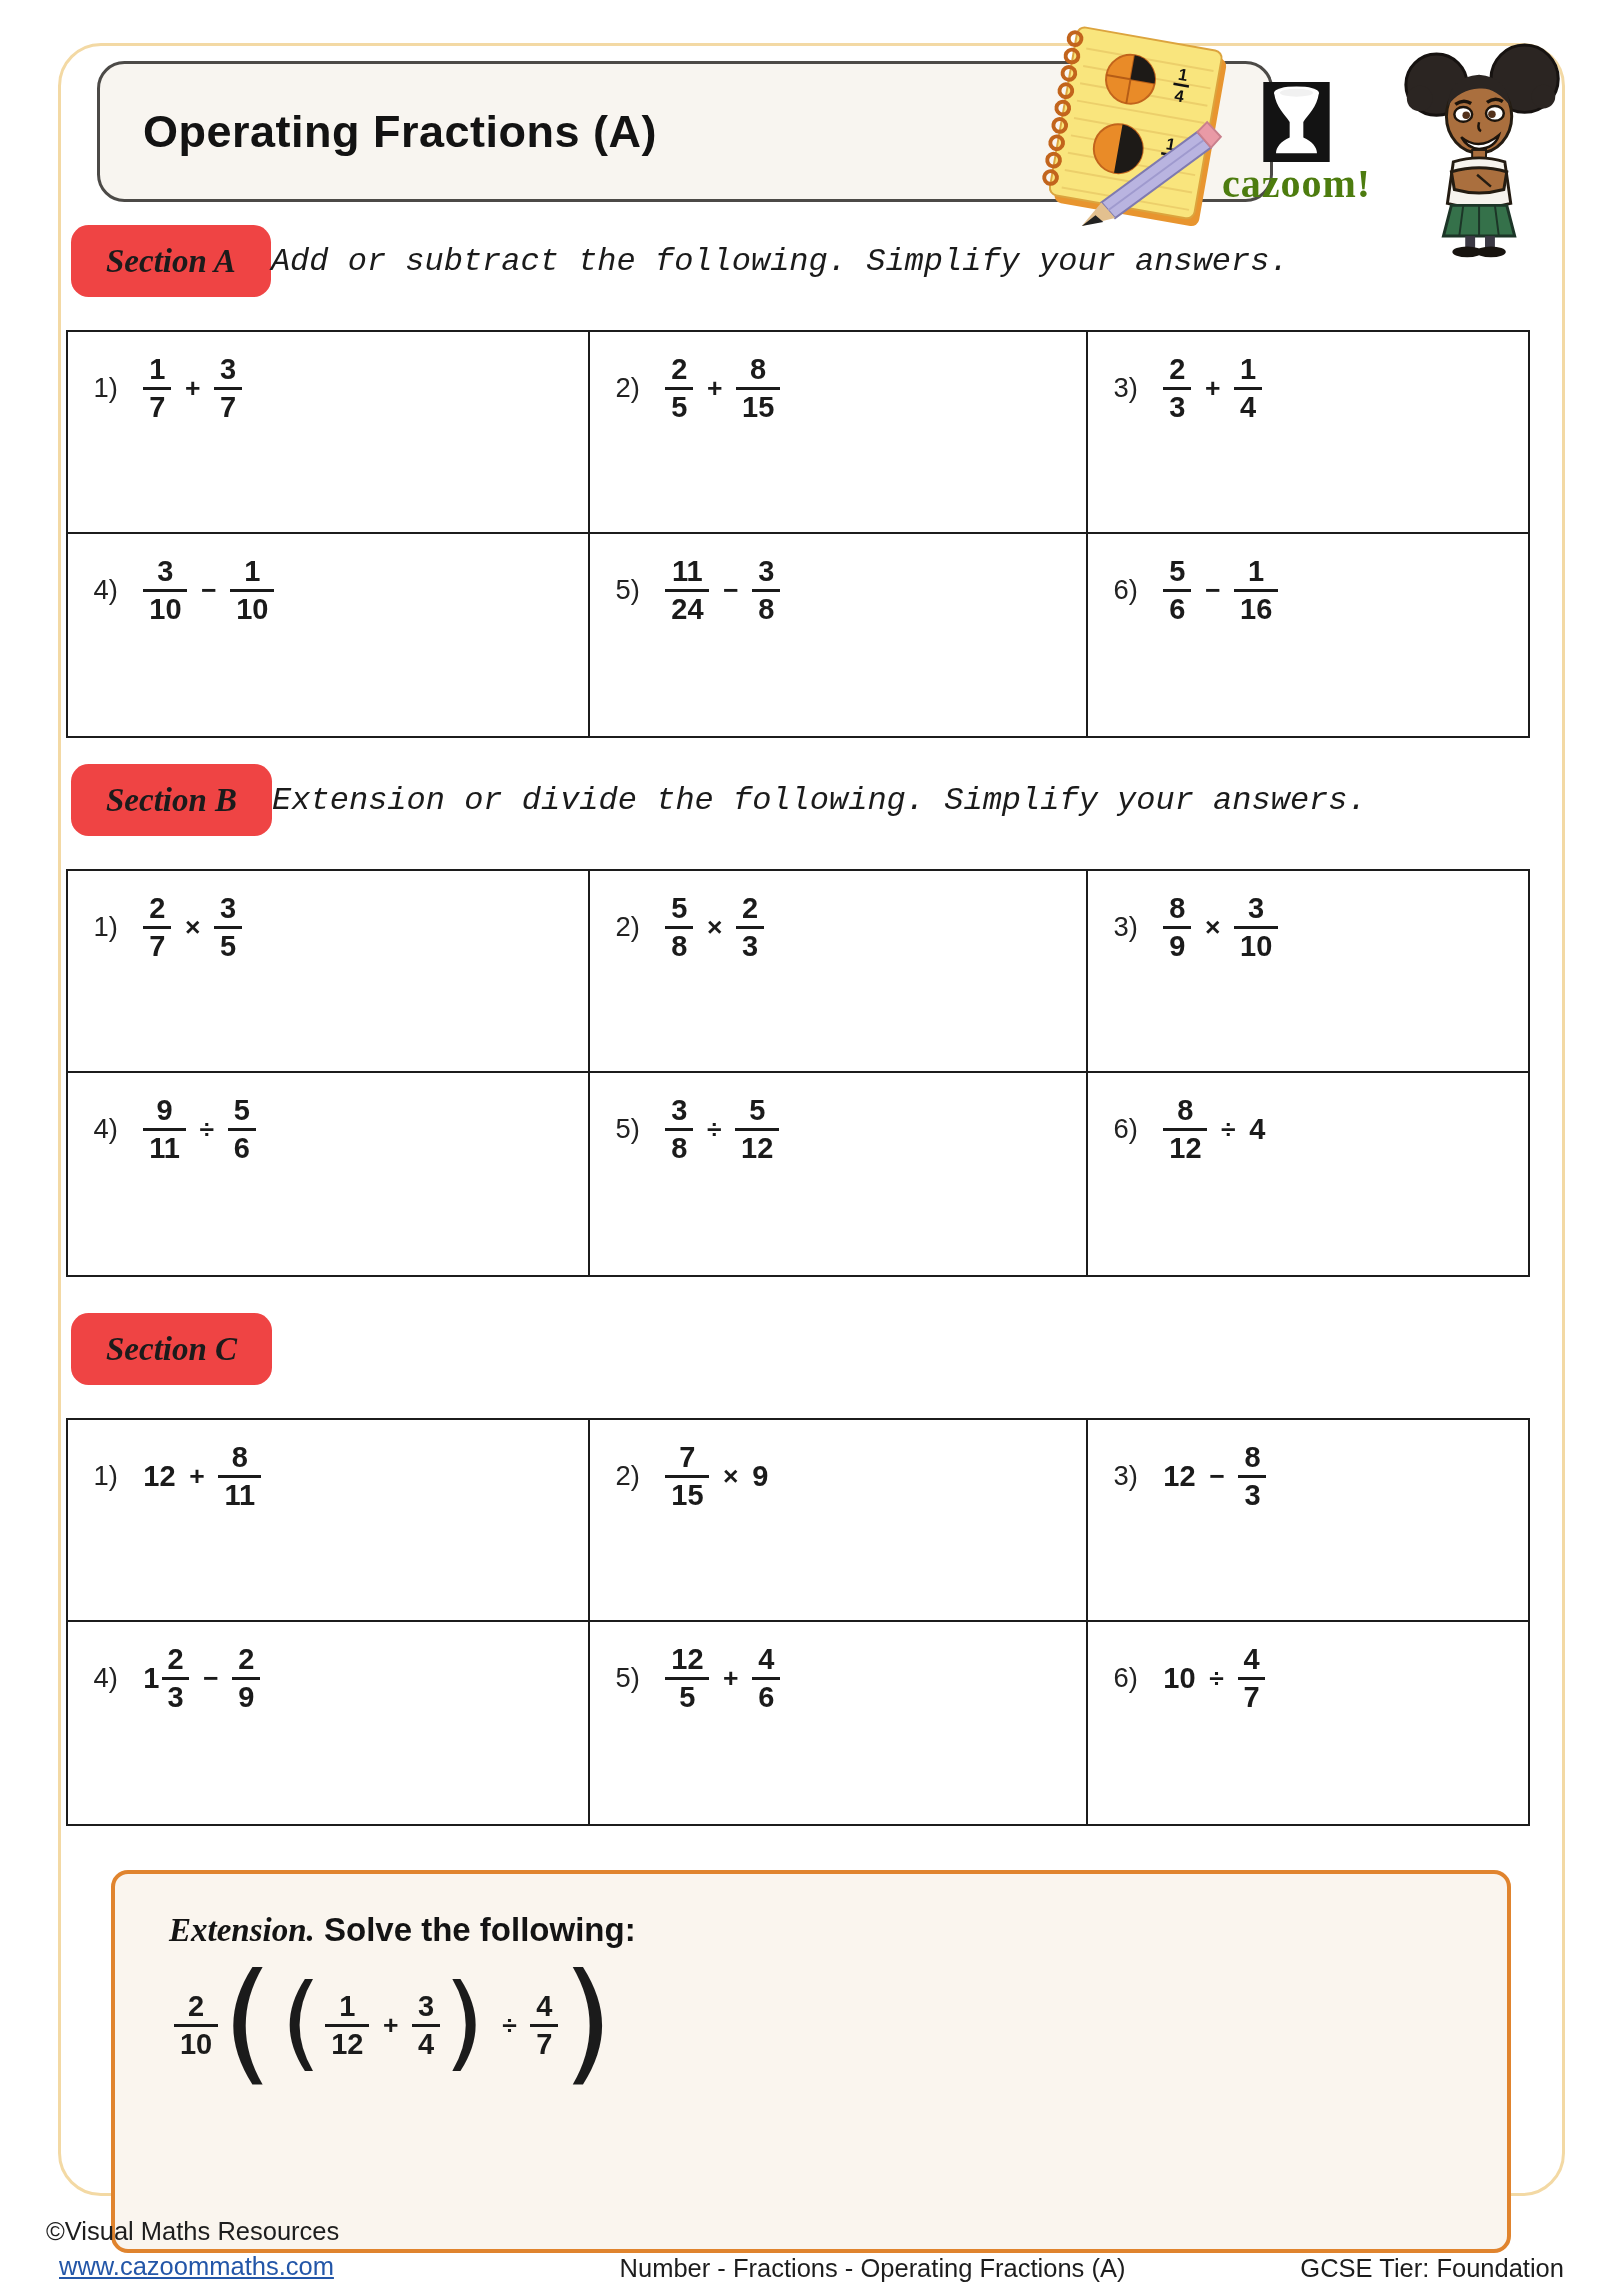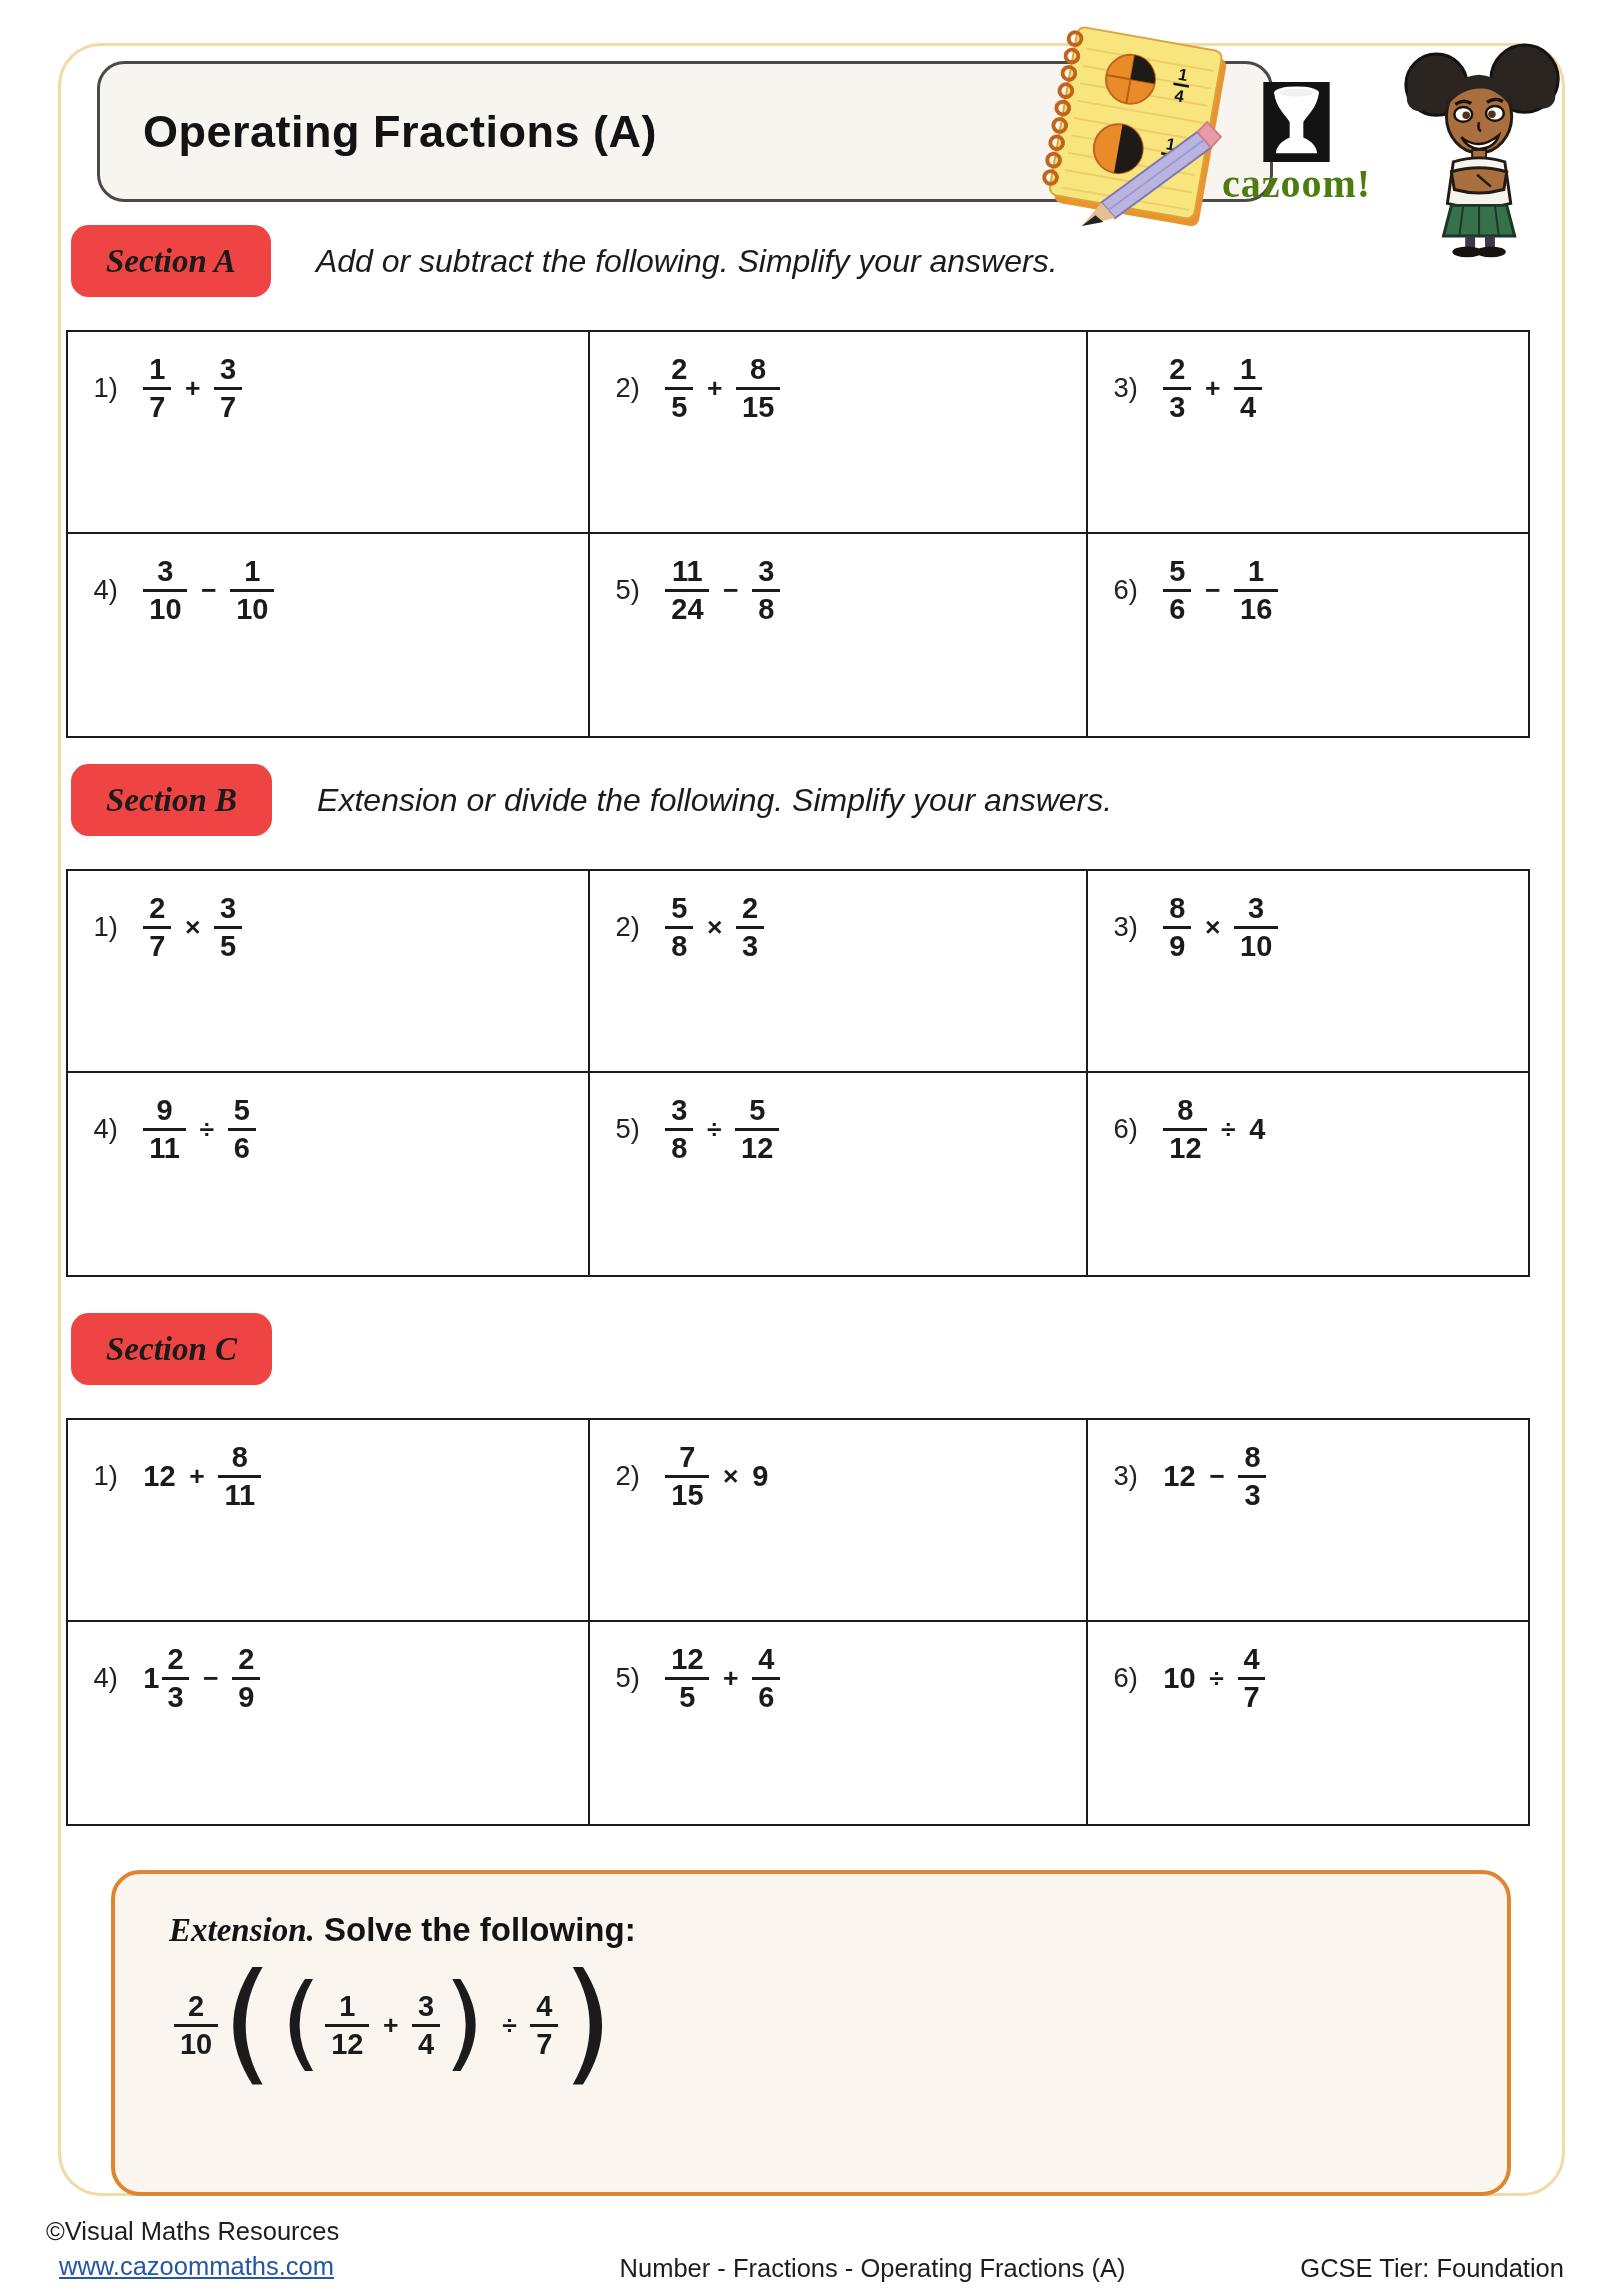--- a/index.html
+++ b/index.html
@@ -16,21 +16,21 @@
   .logo{position:absolute;left:1218px;top:82px;width:157px;height:118px;text-align:center;}
   .logo .drumbox{display:block;margin:0 auto;}
   .brand{display:block;margin-top:-2px;font-family:"Liberation Serif",serif;font-weight:bold;
          font-size:40px;color:#4d7c0f;letter-spacing:1px;}
   .mascot{position:absolute;left:1392px;top:35px;width:188px;height:223px;}
   
   .sec-head{position:absolute;left:71px;display:flex;align-items:center;}
   .sec-label{background:#ef4444;border-radius:17.6px;padding:17.6px 35px;
              font-family:"Liberation Serif",serif;font-weight:bold;font-style:italic;
              font-size:33px;color:#1b1b1b;}
-  .sec-instr{margin-left:45px;font-family:Liberation Sans, sans-serif;font-style:italic;
+  .sec-instr{font-family:Liberation Mono, monospace;font-style:italic;
              font-size:32px;color:#1b1b1b;}
   
   .ptable{position:absolute;left:66px;width:1464px;box-sizing:border-box;
           border:2.9px solid #1c1c1c;display:grid;grid-template-columns:522px 498px 1fr;background:#fff;}
   .cell{box-sizing:border-box;height:202px;border-right:2.9px solid #1c1c1c;border-bottom:2.9px solid #1c1c1c;
         padding:21.6px 0 0 25.5px;display:flex;align-items:flex-start;}
   .cell:nth-child(3n){border-right:none;}
   .cell:nth-child(n+4){border-bottom:none;}
   .exprrow{display:flex;align-items:center;}
   .pnum{font-size:27.4px;color:#222;margin-right:25.5px;}
@@ -38,22 +38,22 @@
   .op{font-size:26.5px;font-weight:bold;margin:0 13.7px;color:#1b1b1b;}
   .frac{display:inline-flex;flex-direction:column;align-items:center;}
   .frac .fn,.frac .fd{font-size:29px;font-weight:bold;line-height:1.08;padding:0 5.9px;color:#1b1b1b;}
   .frac .fbar{height:2.9px;background:#1b1b1b;align-self:stretch;margin:2px 0;}
   .mixed{display:inline-flex;align-items:center;}
   .mixed .frac{margin-left:2px;}
   .br{font-family:"DejaVu Sans",sans-serif;font-weight:normal;line-height:1;position:relative;top:-3.9px;color:#1b1b1b;}
   .br.s1{font-size:104px;margin:0 3.9px;}
   .br.s2{font-size:131px;margin:0 3.9px;}
   
-  .extension{position:absolute;left:111px;top:1870px;width:1400px;height:326px;box-sizing:border-box;
-             background:#faf5ee;border:4.9px solid #e0842e;border-radius:29px;}
+  .extension{position:absolute;left:111px;top:1870px;width:1400px;height:383px;box-sizing:border-box;
+             background:#faf5ee;border:4.9px solid #e0842e;border-radius:17px;}
   .ext-head{position:absolute;left:54px;top:37px;font-size:33px;font-weight:bold;color:#141414;}
   .ext-head em{font-family:"Liberation Serif",serif;font-style:italic;font-weight:bold;}
   .ext-expr{position:absolute;left:59px;top:86px;display:flex;align-items:center;}
   
   .foot{position:absolute;font-size:25.5px;color:#1d1d1d;}
   .foot-copy{left:46px;top:2217px;}
   .foot-url{left:59px;top:2252px;color:#2356a8;text-decoration:underline;}
   .foot-center{left:0;top:2254px;width:1745px;text-align:center;}
   .foot-right{right:57px;top:2254px;}
 </style>

